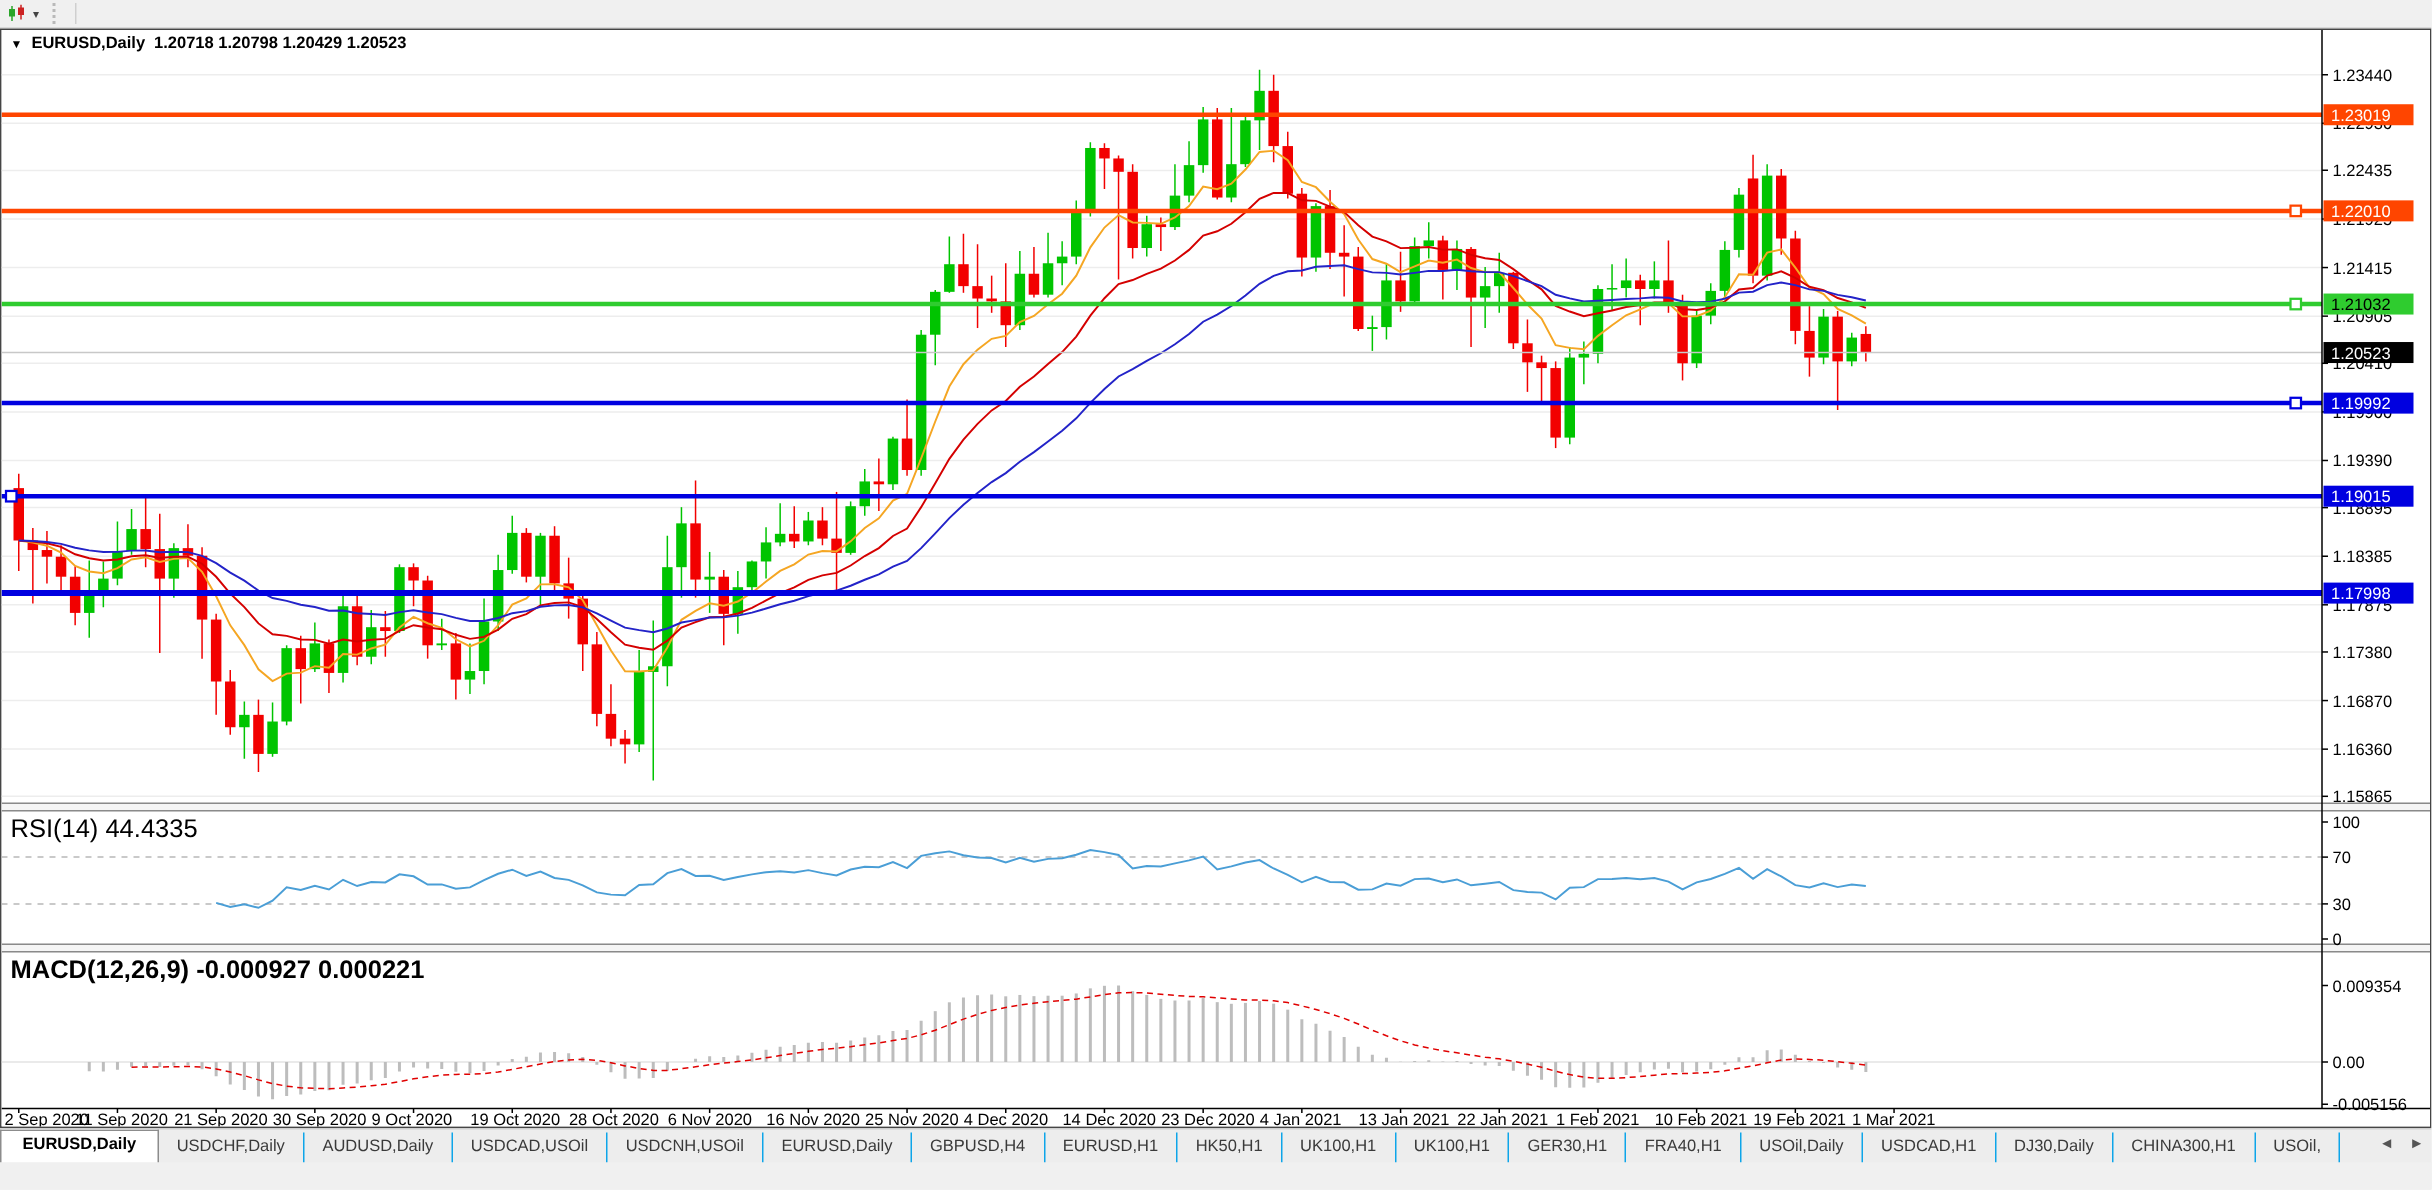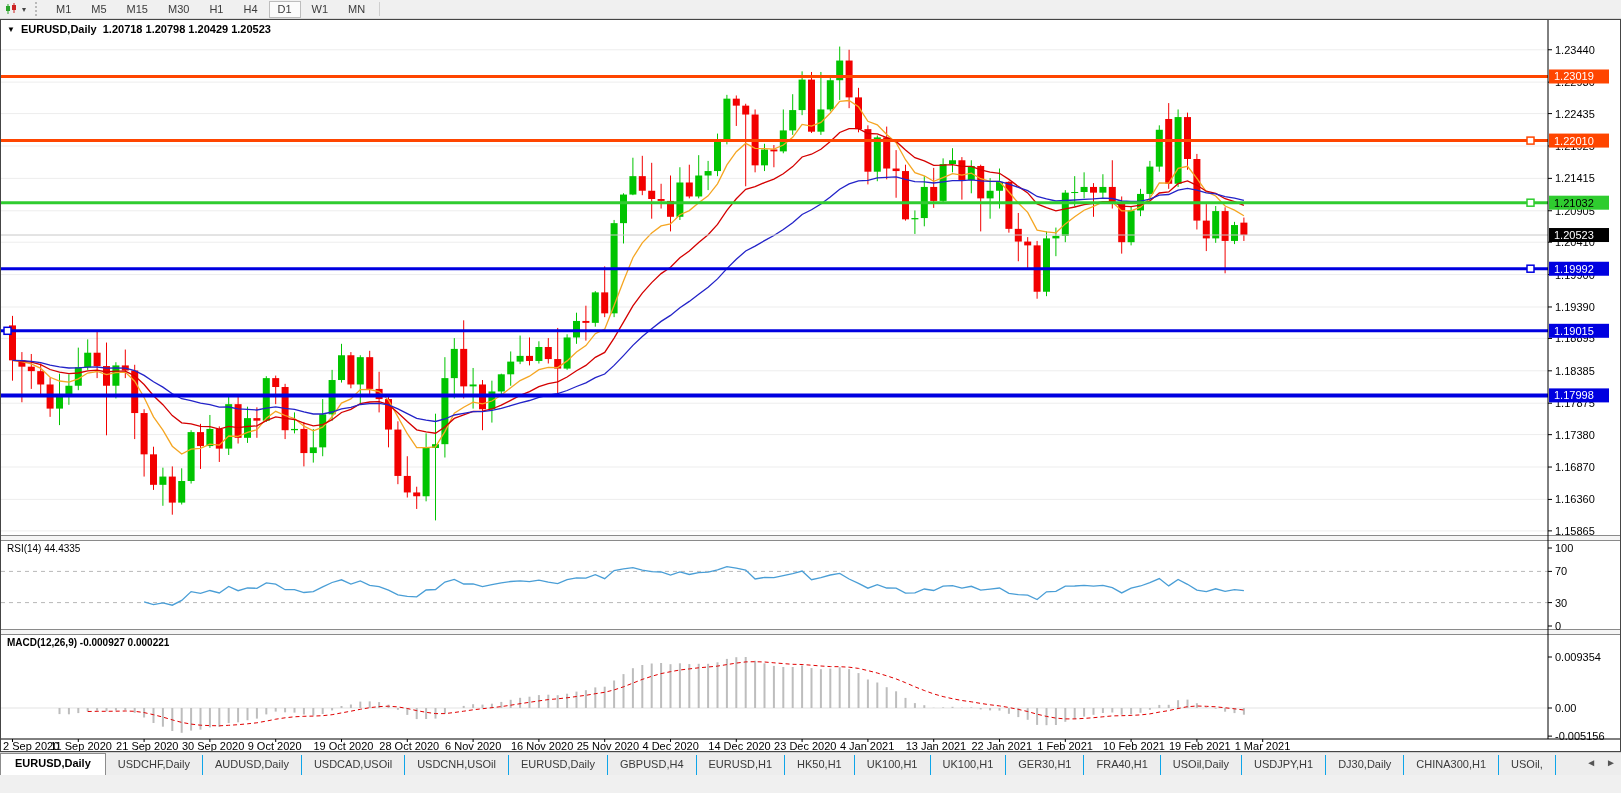--- a/index.html
+++ b/index.html
@@ -11,21 +11,21 @@
   .tool-icon .caret{font-size:8px;margin-left:3px;color:#444;}
   .grip{width:5px;height:14px;margin:0 4px;border-left:2px dotted #b9b9b9;}
   .tf-row{display:flex;align-items:center;height:18px;}
   .tf-btn{padding:1px 8px;margin:0 1px;border:1px solid transparent;color:#3c3c3c;cursor:pointer;line-height:13px;}
   .tf-btn.active{background:#fbfbfb;border:1px solid #bdbdbd;}
   .tf-sep{width:1px;height:14px;background:#cfcfcf;margin:0 4px;}
   
   .chart-window{position:relative;width:1619px;height:731px;background:#fff;border:1px solid #454545;}
   .chart-title{position:absolute;top:3px;left:6px;z-index:5;font-size:11px;font-weight:bold;color:#000;display:flex;gap:6px;align-items:center;}
   .chart-title .collapse{font-size:8px;color:#000;}
-  .pane-label{position:absolute;left:6px;z-index:5;font-size:10px;color:#000;}
+  .pane-label{position:absolute;left:6px;z-index:5;font-size:17px;color:#000;}
   #rsi-label{top:523px;}
   #macd-label{top:617px;font-weight:bold;}
   #chart-svg{position:absolute;top:0;left:0;}
   
   .tabbar{position:relative;height:22px;background:#ededed;border-top:1px solid #cfcfcf;display:flex;align-items:flex-end;font-size:11px;color:#3a3a3a;overflow:hidden;}
   .tab{padding:3px 12px 4px 12px;border-right:1px solid #0ea5e9;white-space:nowrap;cursor:pointer;line-height:13px;}
   .tab.active{background:#fff;border:1px solid #8c8c8c;border-bottom:none;font-weight:bold;color:#000;padding:3px 14px 5px 14px;}
   .tab-arrows{position:absolute;right:2px;top:3px;display:flex;gap:4px;color:#555;font-size:10px;}
   .tab-arrow{cursor:pointer;padding:1px 3px;}
   .statusbar{height:20px;background:#f0f0f0;}
@@ -39,31 +39,20 @@
     <div class="tool-icon">
       <svg width="14" height="12">
         <line x1="3" y1="1" x2="3" y2="11" stroke="#2aa52a" stroke-width="1"></line>
         <rect x="1" y="3" width="4" height="5" fill="#2aa52a"></rect>
         <line x1="9" y1="0" x2="9" y2="10" stroke="#cc2222" stroke-width="1"></line>
         <rect x="7" y="2" width="4" height="5" fill="#cc2222"></rect>
       </svg>
       <span class="caret">▾</span>
     </div>
     <div class="grip"></div>
-    <div class="tf-row" id="tf-row">
-        <div class="tf-btn">M1</div>
-        <div class="tf-btn">M5</div>
-        <div class="tf-btn">M15</div>
-        <div class="tf-btn">M30</div>
-        <div class="tf-btn">H1</div>
-        <div class="tf-btn">H4</div>
-        <div class="tf-btn active">D1</div>
-        <div class="tf-btn">W1</div>
-        <div class="tf-btn">MN</div>
-      </div>
     <div class="tf-sep"></div>
   </div>
 
   <div class="chart-window" id="chart-window">
     <div class="chart-title">
       <span class="collapse">▼</span>
       <span>EURUSD,Daily</span>
       <span>1.20718 1.20798 1.20429 1.20523</span>
     </div>
     <div class="pane-label" id="rsi-label">RSI(14) 44.4335</div>
@@ -632,21 +621,21 @@
         <div class="tab">USDCNH,USOil</div>
         <div class="tab">EURUSD,Daily</div>
         <div class="tab">GBPUSD,H4</div>
         <div class="tab">EURUSD,H1</div>
         <div class="tab">HK50,H1</div>
         <div class="tab">UK100,H1</div>
         <div class="tab">UK100,H1</div>
         <div class="tab">GER30,H1</div>
         <div class="tab">FRA40,H1</div>
         <div class="tab">USOil,Daily</div>
-        <div class="tab">USDJPY,H1</div>
+        <div class="tab">USDCAD,H1</div>
         <div class="tab">DJ30,Daily</div>
         <div class="tab">CHINA300,H1</div>
         <div class="tab">USOil,</div>
       </div>
     <div class="tab-arrows">
       <span class="tab-arrow">◄</span>
       <span class="tab-arrow">►</span>
     </div>
   </div>
 

